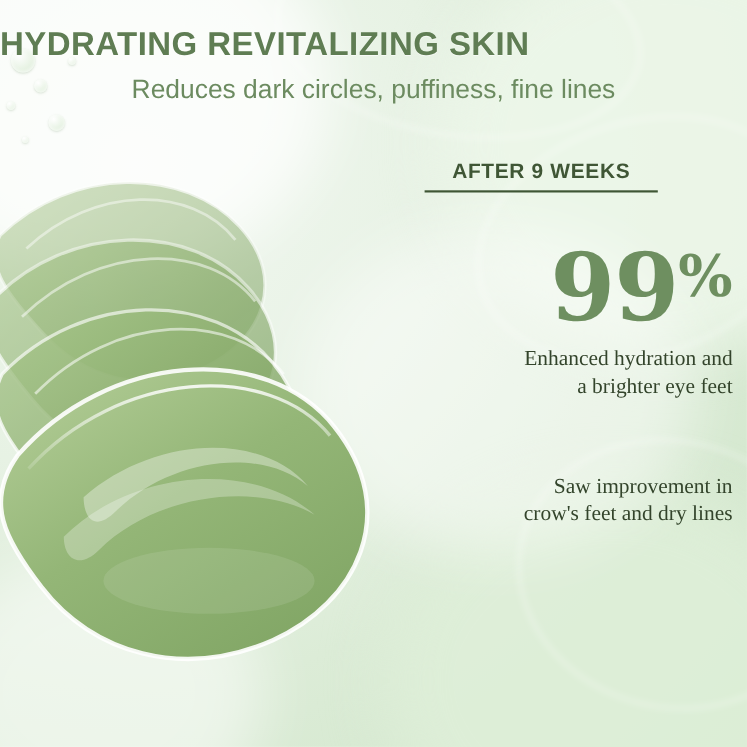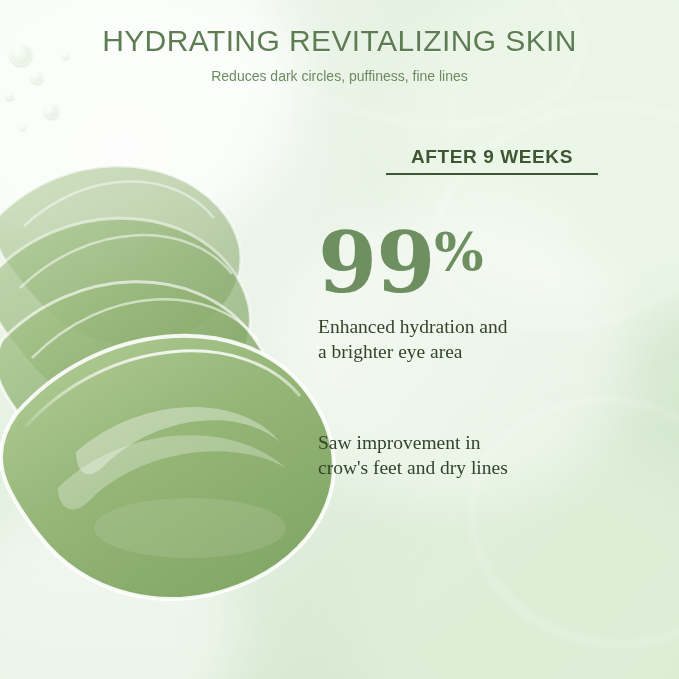--- a/index.html
+++ b/index.html
@@ -69,33 +69,33 @@
     height: 560px;
     pointer-events: none;
   }
   #patch-stack svg { display: block; width: 100%; height: 100%; overflow: visible; }
 
   
   .headline {
     position: absolute;
     left: 0; right: 0;
     top: 24px;
-    text-align: center;
+    text-align: left;
     font-size: 30px;
-    font-weight: normal;
+    font-weight: bold;
     letter-spacing: 0.4px;
     color: #5f7d53;
     text-shadow: 0 1px 0 rgba(255,255,255,0.6);
   }
   .subhead {
     position: absolute;
     left: 0; right: 0;
     top: 68px;
     text-align: center;
-    font-size: 14px;
+    font-size: 24px;
     color: #6c8b60;
     font-weight: normal;
   }
 
   .stats {
     position: absolute;
     left: 318px;
     top: 146px;
     width: 348px;
   }
@@ -105,21 +105,21 @@
     font-size: 19px;
     font-weight: bold;
     color: #3f5635;
     letter-spacing: 0.6px;
     padding-bottom: 5px;
     margin: 0 auto 0 auto;
     width: 212px;
     border-bottom: 2.5px solid #3f5635;
   }
 
-  .stat-block { text-align: left; }
+  .stat-block { text-align: right; }
   .stat-block.first { margin-top: 48px; }
   .stat-block.second { margin-top: 66px; }
 
   .stat-number {
     font-family: "DejaVu Serif", serif;
     font-weight: bold;
     font-size: 85px;
     line-height: 0.92;
     color: #6e8f60;
     letter-spacing: -1px;
@@ -206,21 +206,21 @@
   <div class="stats">
 
     <div class="after-label">AFTER 9 WEEKS</div>
 
     <div class="stat-block first">
       <div class="stat-number">
         <span>99</span><span class="pct">%</span>
       </div>
       <div class="stat-caption">
         <span class="line">Enhanced hydration and</span>
-        <span class="line">a brighter eye area</span>
+        <span class="line">a brighter eye feet</span>
       </div>
     </div>
 
     <div class="stat-block second">
       <div class="stat-caption">
         <span class="line">Saw improvement in</span>
         <span class="line">crow's feet and dry lines</span>
       </div>
     </div>
 

